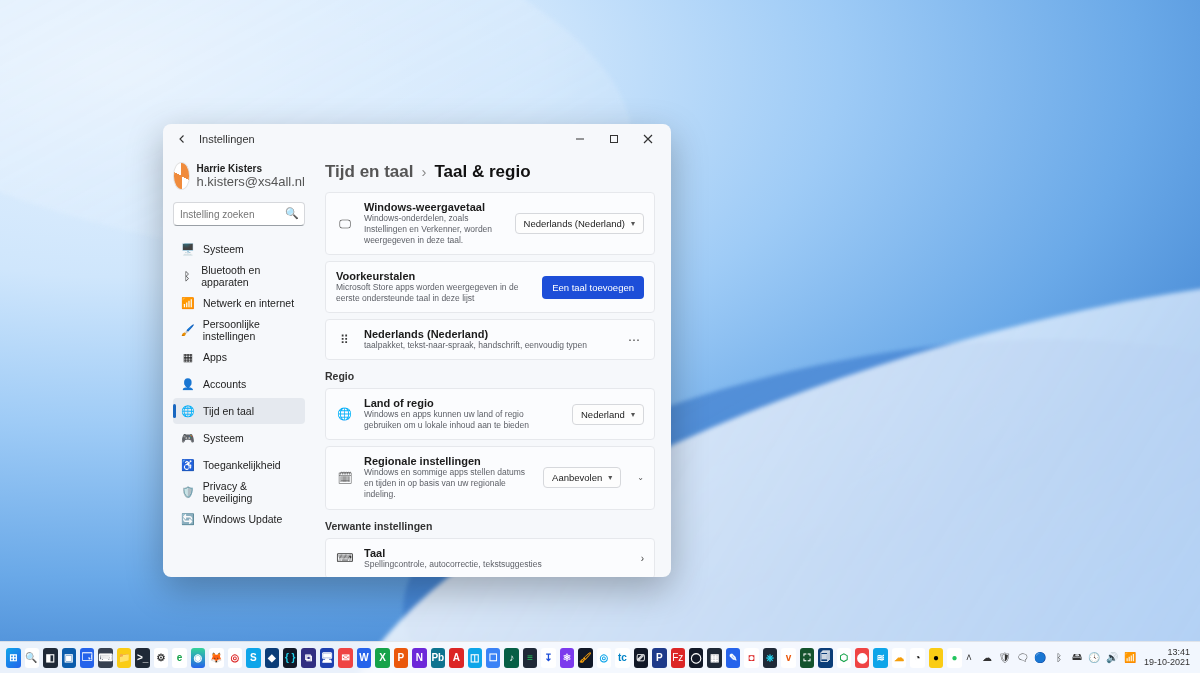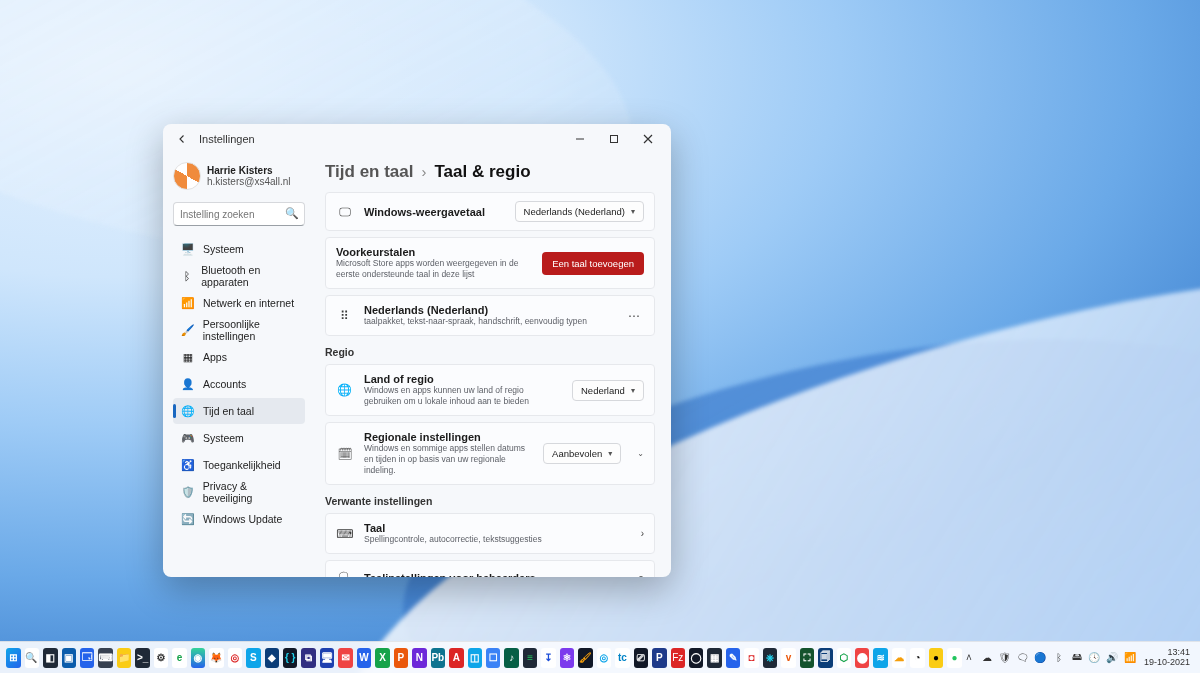--- a/index.html
+++ b/index.html
@@ -33,21 +33,21 @@
   .back-btn { width: 26px; height: 26px; display:flex; align-items:center; justify-content:center; border-radius:4px; cursor:pointer; }
   .title-text { font-size: 11px; color:#333; margin-left: 4px; }
   .win-controls { margin-left:auto; display:flex; gap:0; }
   .wc { width:34px; height:28px; display:flex; align-items:center; justify-content:center; cursor:pointer; color:#333; }
 
   .body { flex:1; display:flex; overflow:hidden;justify-content:space-between; }
   .sidebar { width: 150px; padding: 4px 8px 6px 10px; display:flex; flex-direction:column; }
   .user-row { display:flex; align-items:center; gap:6px; padding: 4px 0 8px 0; }
   .avatar { width:28px; height:28px; border-radius:50%; background: conic-gradient(#f08b3c 0 120deg, #fff 120deg 180deg, #f08b3c 180deg 300deg, #fff 300deg 360deg); border:1px solid #e2e2e2; }
   .user-name { font-size: 10px; font-weight:600; color:#222; }
-  .user-email { font-size: 10px; color:#555; }
+  .user-email { font-size: 13px; color:#555; }
   .search { position:relative; margin: 4px 0 10px 0; }
   .search input { width: 100%; height: 24px; border:1px solid #d6d8dc; border-bottom-color:#9aa0a6; border-radius:4px; padding: 0 22px 0 6px; font-size:10px; background:#fff; }
   .search .mag { position:absolute; right:6px; top:5px; color:#666; font-size:11px; pointer-events:none; }
   .nav { display:flex; flex-direction:column; gap:1px; }
   .nav-item { display:flex; align-items:center; gap:8px; height:26px; padding:0 8px; border-radius:4px; font-size:10.5px; color:#222; cursor:pointer; }
   .nav-item .ic { width:14px; height:14px; display:flex; align-items:center; justify-content:center; font-size:11px; }
   .nav-item.active { background:#e5e9ef; position:relative; }
   .nav-item.active::before { content:""; position:absolute; left:0px; top:6px; bottom:6px; width:3px; background:#1967c0; border-radius:2px; }
 
   .main { flex:1; padding: 8px 16px 6px 12px; overflow-y:auto; }
@@ -60,21 +60,21 @@
 
   .card { background:#fbfcfe; border:1px solid #e6e8ec; border-radius:4px; padding:8px 10px; display:flex; align-items:center; gap:10px; margin-bottom:6px; }
   .card .icon { width:18px; height:18px; display:flex; align-items:center; justify-content:center; color:#3a3a3a; font-size:12px; flex-shrink:0; }
   .card .txt { flex:1; min-width:0; }
   .card .title { font-size:11px; color:#1b1b1b; font-weight:700; }
   .card .desc { font-size:8.5px; color:#5c5f66; line-height:1.3; }
 
   .dropdown { display:flex; align-items:center; gap:6px; border:1px solid #d6d8dc; border-radius:4px; padding:4px 8px; background:#fdfdfd; font-size:9.5px; color:#222; cursor:pointer; min-width:72px; justify-content:space-between; }
   .chev { font-size:8px; color:#555; }
 
-  .btn-primary { background:#b91c1c; color:#fff; border:none; border-radius:4px; padding:6px 10px; font-size:9.5px; cursor:pointer; }
+  .btn-primary { background:#1d4ed8; color:#fff; border:none; border-radius:4px; padding:6px 10px; font-size:9.5px; cursor:pointer; }
 
   .grip { color:#8a8f98; font-size:10px; letter-spacing:1px; cursor:grab; }
   .more { color:#444; font-size:12px; cursor:pointer; padding:2px 4px; }
 
   .row-link { cursor:pointer; }
   .row-link .car { color:#444; font-size:10px; }
   .ext { font-size:10px; color:#444; }
 
   
   .taskbar {
@@ -189,20 +189,21 @@
         <span class="crumb-a">Tijd en taal</span>
         <span class="crumb-sep">›</span>
         <span class="crumb-b">Taal &amp; regio</span>
       </div>
 
 
       <div class="card">
         <div class="icon">🖵</div>
         <div class="txt">
           <div class="title">Windows-weergavetaal</div>
+          <div class="desc">Windows-onderdelen, zoals Instellingen en Verkenner, worden weergegeven in deze taal.</div>
         </div>
         <div class="dropdown">
           <span>Nederlands (Nederland)</span>
           <span class="chev">▾</span>
         </div>
       </div>
 
       <div class="card">
         <div class="txt">
           <div class="title">Voorkeurstalen</div>

